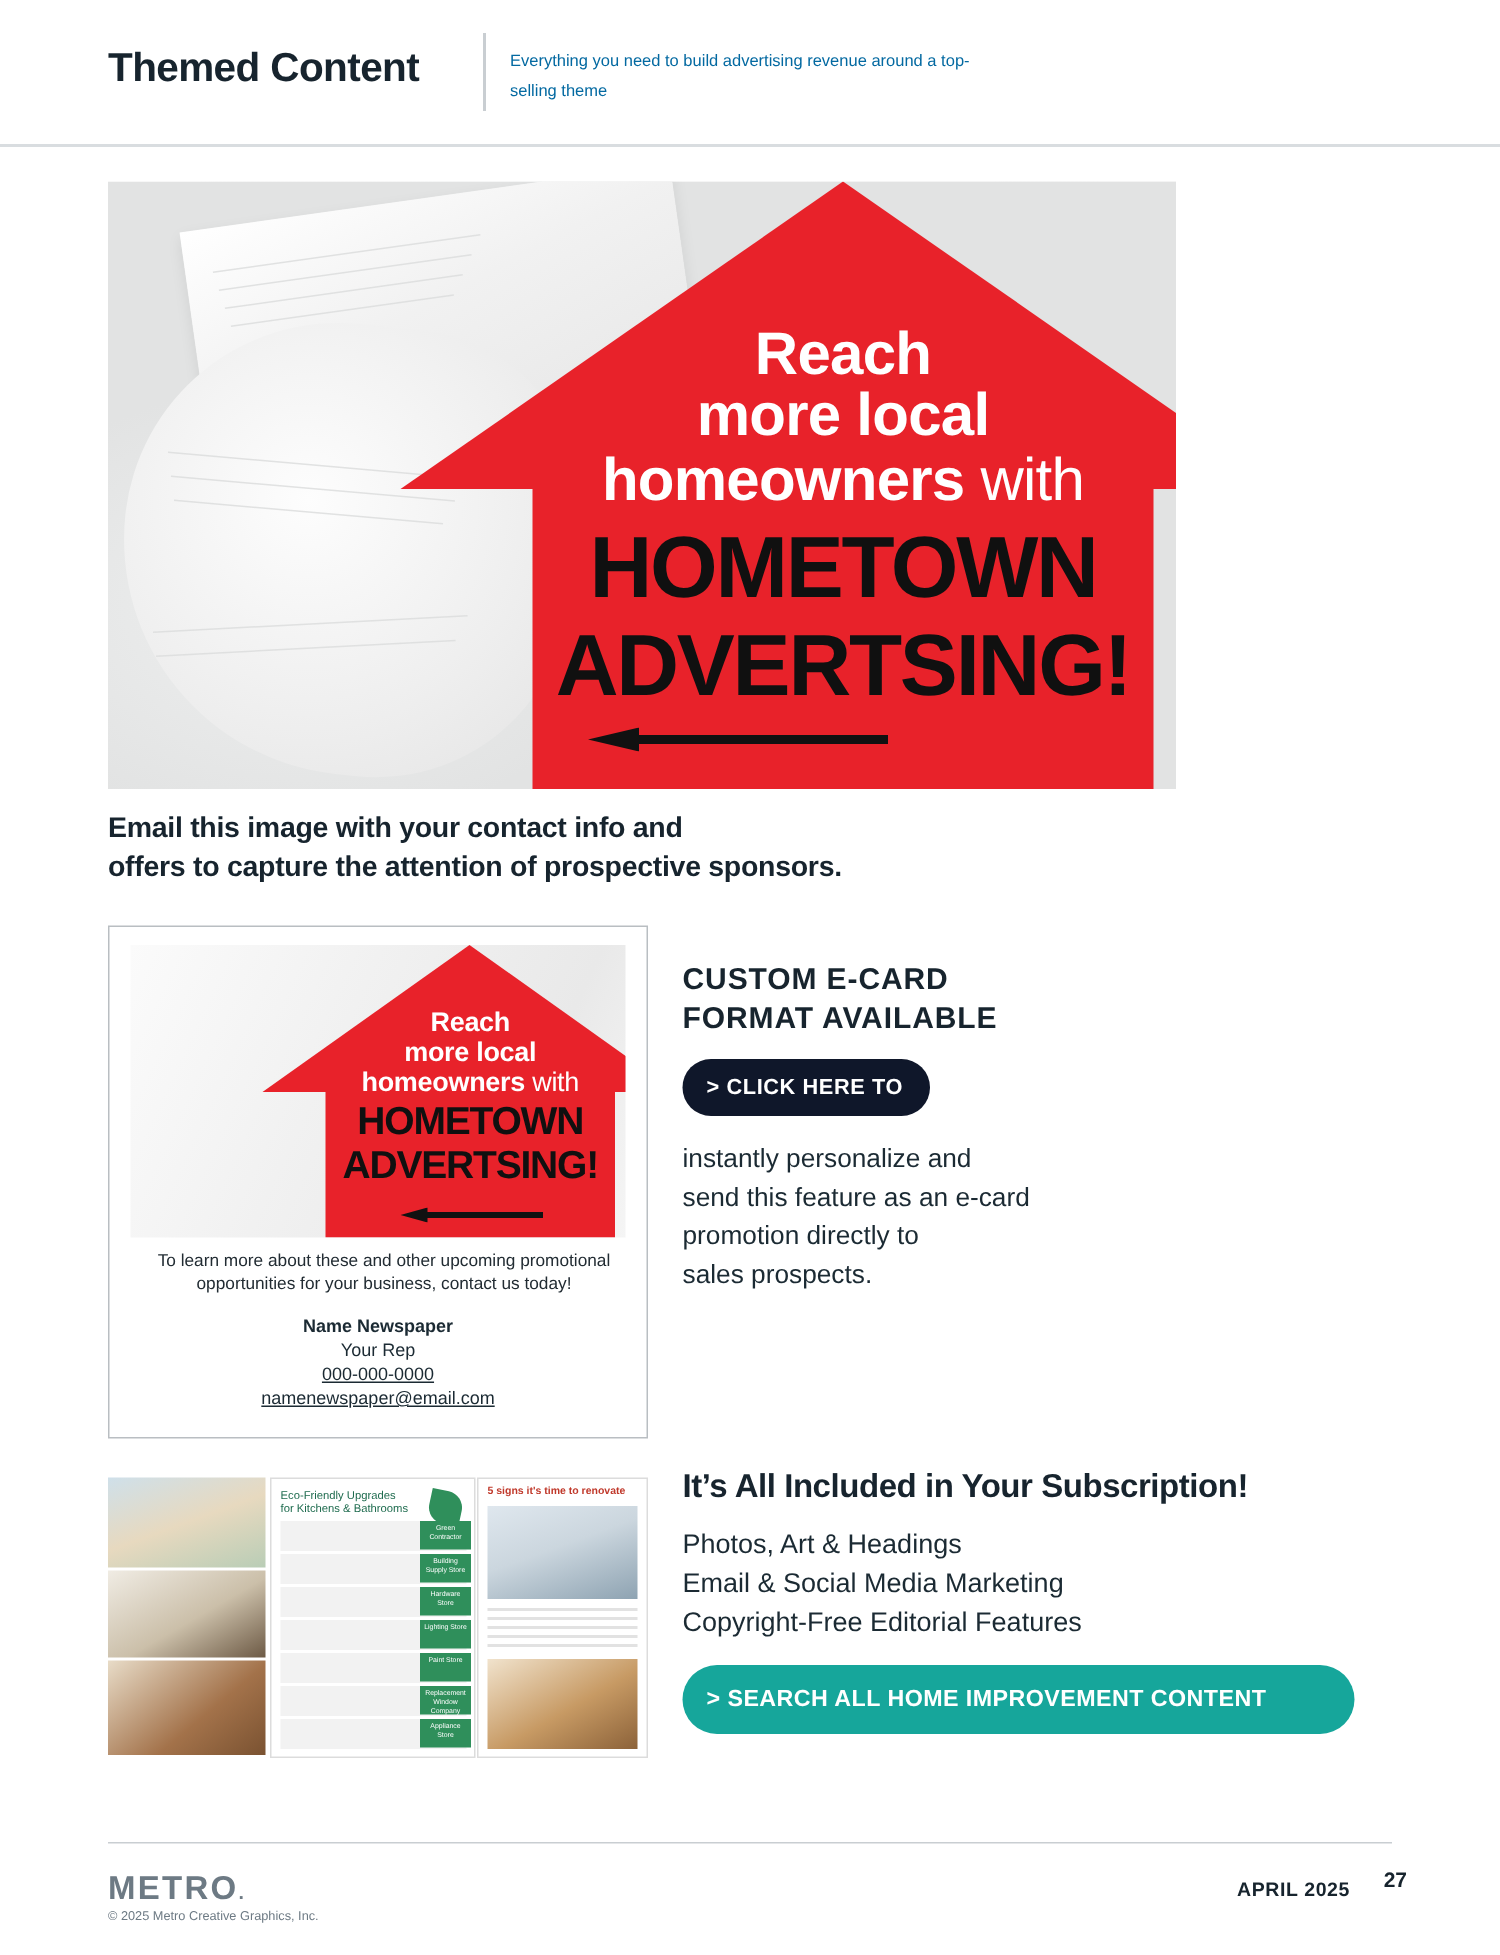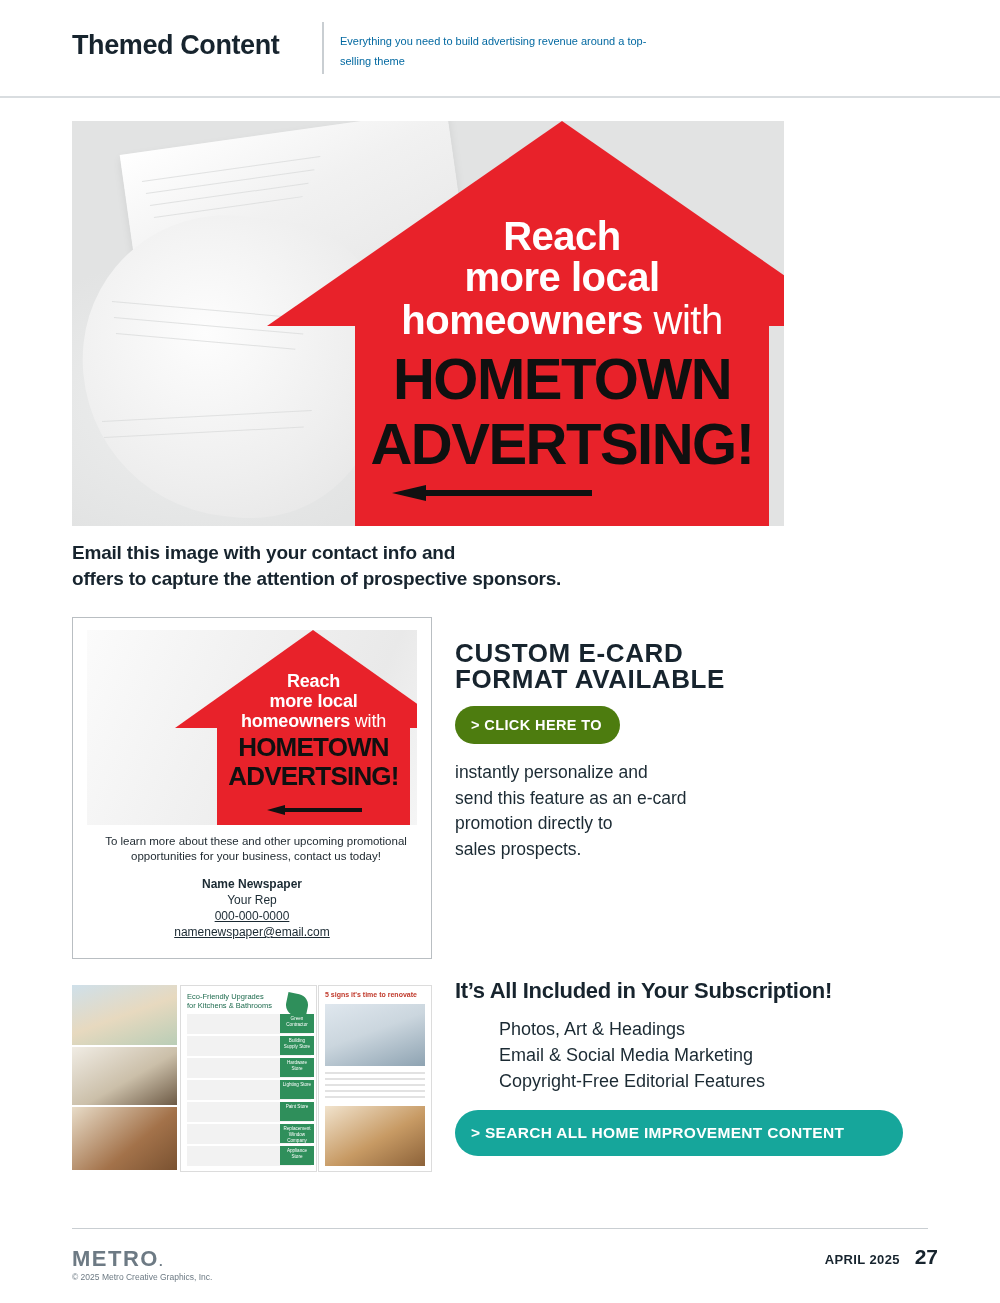--- a/index.html
+++ b/index.html
@@ -271,30 +271,30 @@
   .ecard-contact .link { text-decoration: underline; }
 
   
   .ecard-col {
     position: absolute;
     left: 455px;
     top: 640px;
     width: 430px;
   }
   .ecard-head {
-    font-size: 26px;
+    font-size: 20px;
     font-weight: bold;
     letter-spacing: 0.6px;
     line-height: 26px;
     color: #17242e;
   }
   .btn-teal {
     display: inline-block;
     margin-top: 14px;
-    background: #4d7c0f;
+    background: #0f172a;
     color: #ffffff;
     font-size: 14.5px;
     font-weight: bold;
     letter-spacing: 0.4px;
     padding: 11px 18px 11px 16px;
     border-radius: 19px;
     border: none;
     cursor: pointer;
   }
   .ecard-body {
@@ -371,21 +371,20 @@
     font-size: 22px;
     font-weight: bold;
     letter-spacing: -0.3px;
     color: #17242e;
   }
   .sub-list {
     margin-top: 12px;
     font-size: 18px;
     line-height: 26px;
     color: #1b2a33;
-    margin-left: 44px;
   }
   .btn-wide {
     display: block;
     margin-top: 16px;
     width: 448px;
     background: #16a69b;
     color: #ffffff;
     font-size: 15.5px;
     font-weight: bold;
     letter-spacing: 0.3px;
@@ -438,21 +437,21 @@
     top: 1252px;
     font-size: 13px;
     font-weight: bold;
     letter-spacing: 0.4px;
     color: #17242e;
   }
   .footer-page {
     position: absolute;
     right: 62px;
     top: 1245px;
-    font-size: 21px;
+    font-size: 14px;
     font-weight: bold;
     color: #17242e;
   }
 </style>
 </head>
 <body>
 
 <div class="page-header">
   <div class="header-title">Themed Content</div>
   <div class="header-divider"></div>

